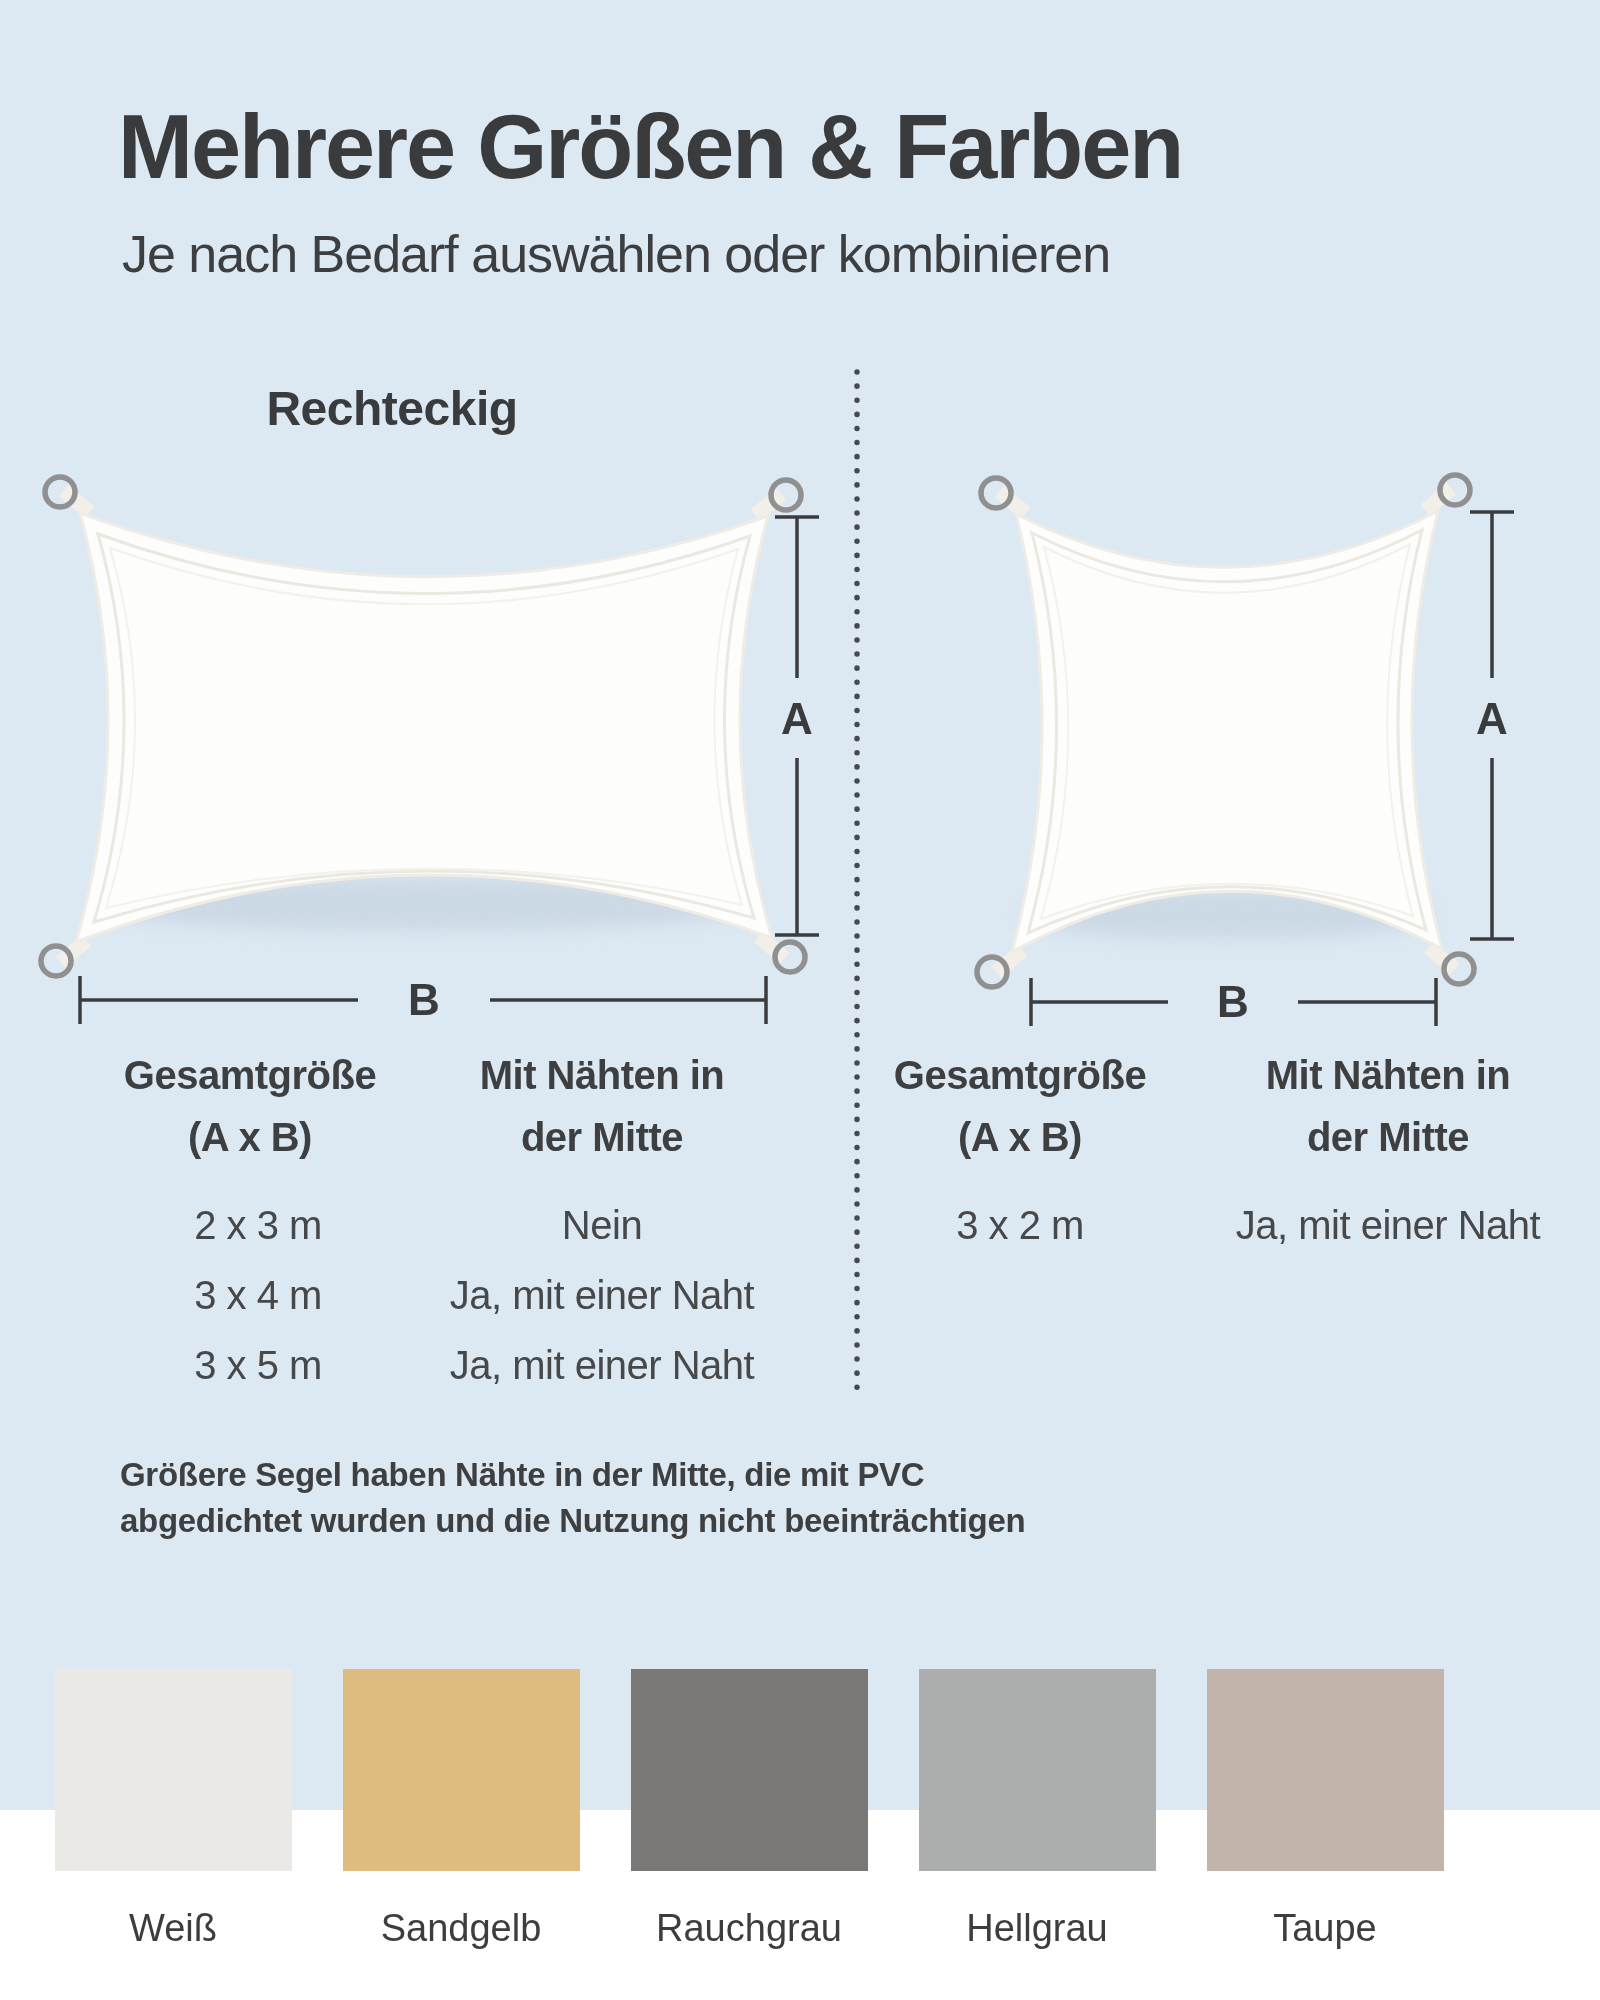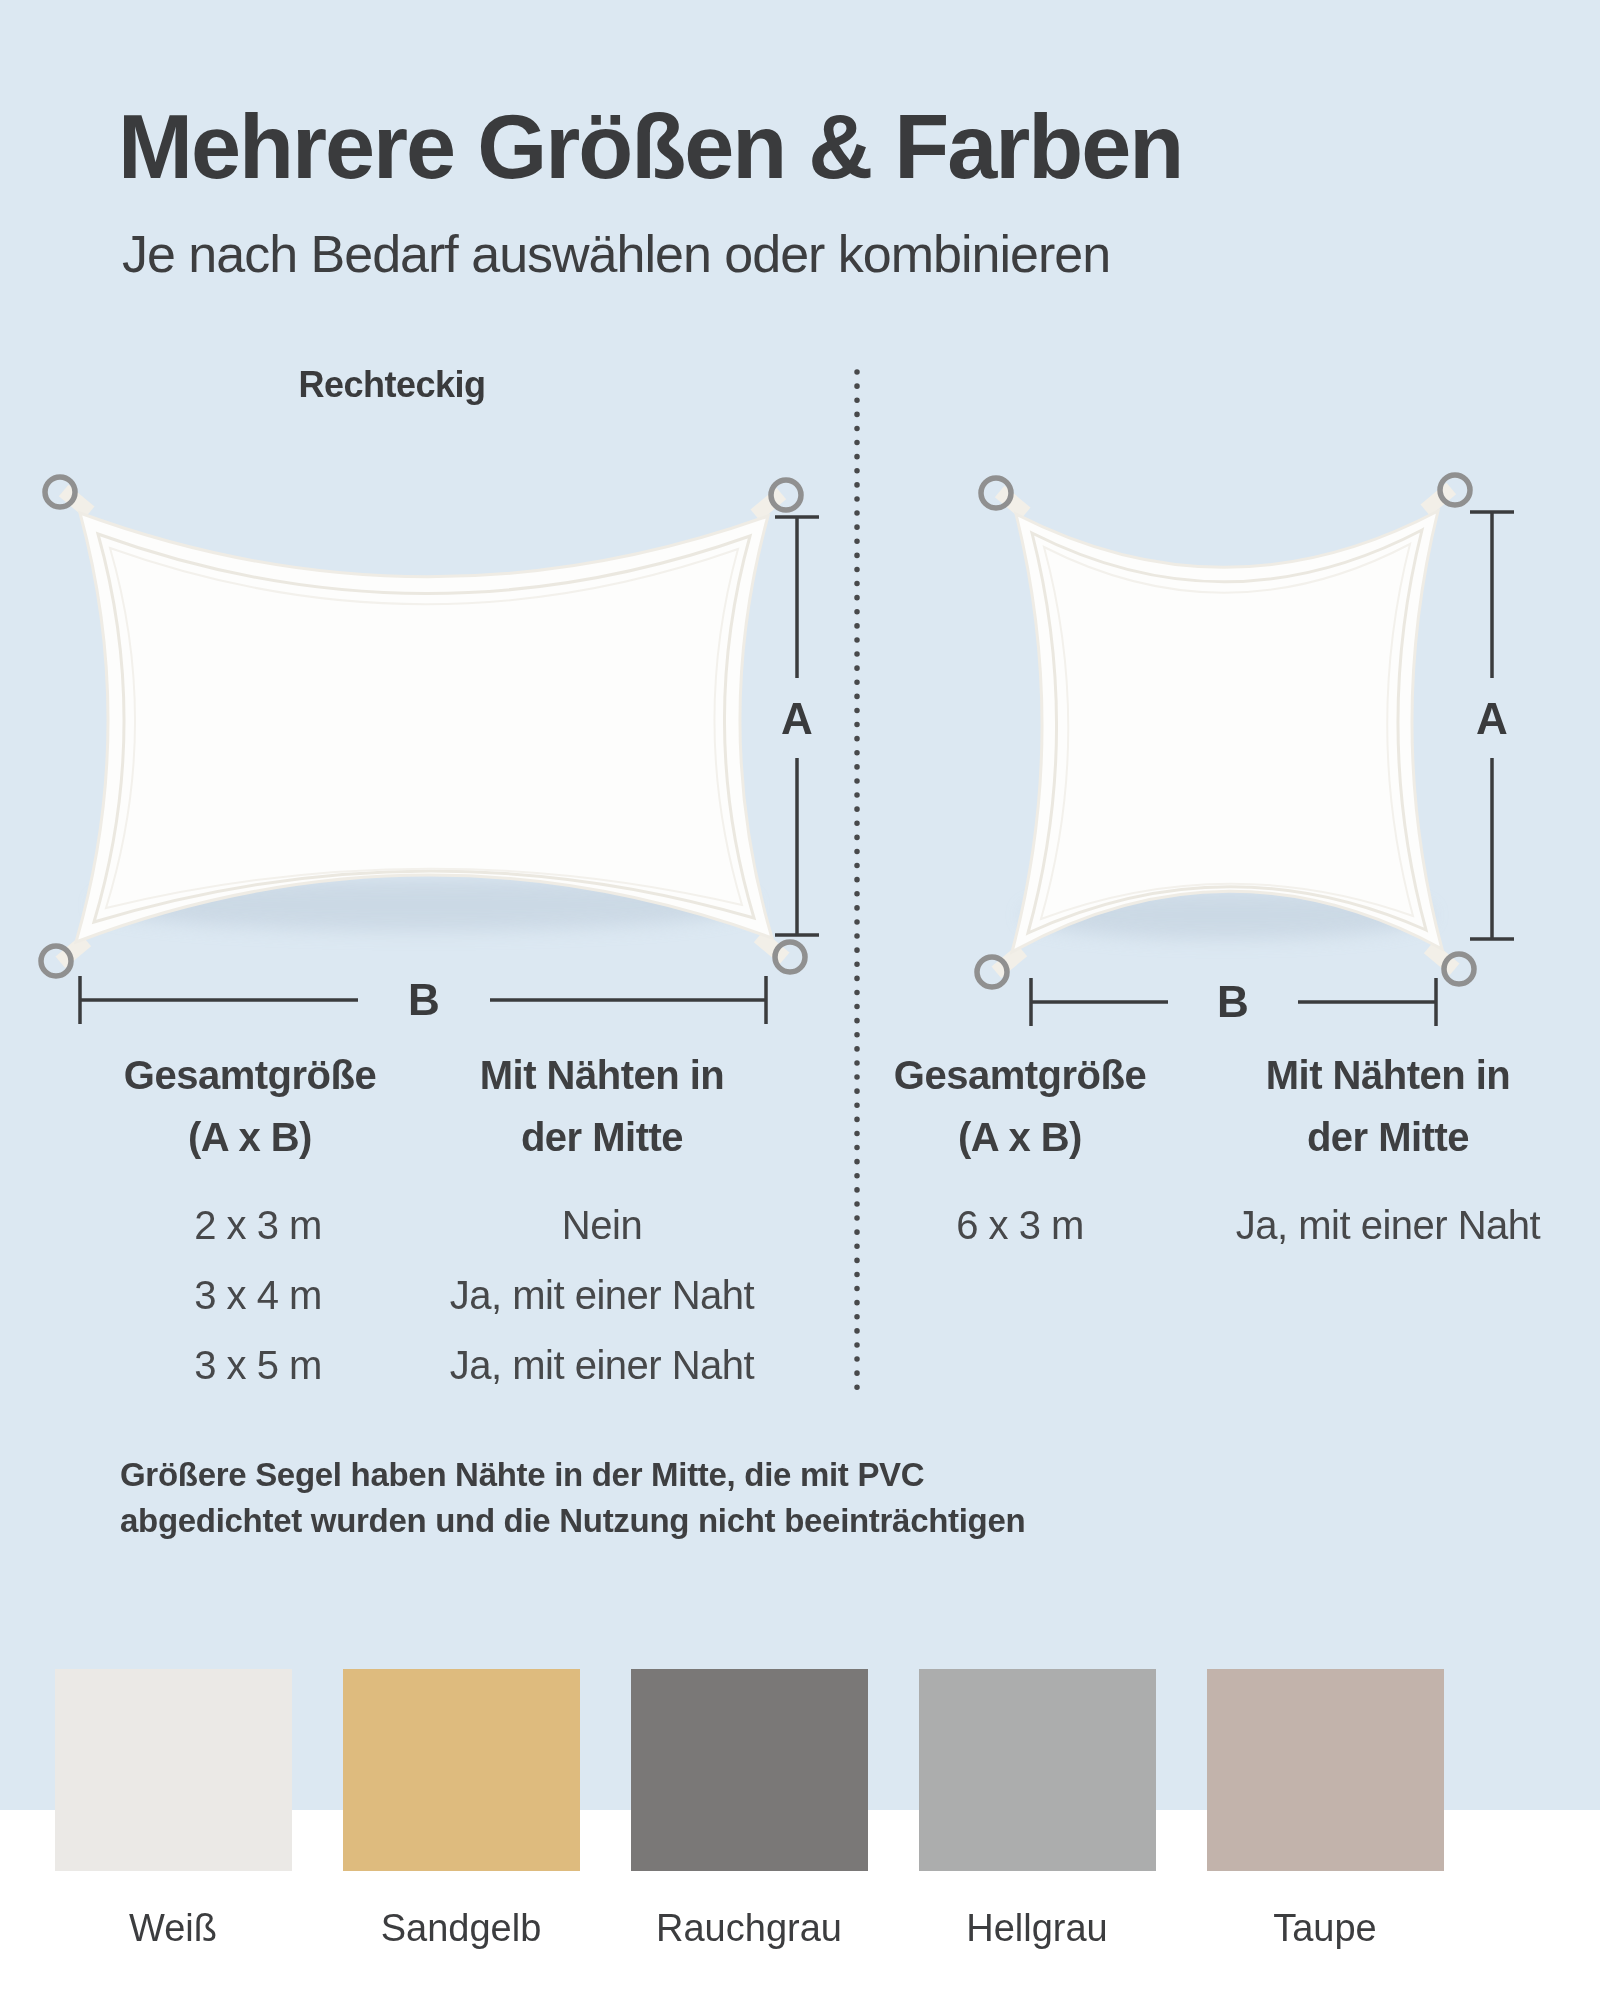--- a/index.html
+++ b/index.html
@@ -16,22 +16,22 @@
     position:absolute; left:118px; top:102px;
     font-size:90px; font-weight:700; color:#3a3b3d;
     letter-spacing:-2px; line-height:1; white-space:nowrap;
   }
   .page-subtitle {
     position:absolute; left:122px; top:226px;
     font-size:52px; font-weight:400; color:#3d3e40;
     letter-spacing:-1px; line-height:1.1; white-space:nowrap;
   }
   .col-heading {
-    position:absolute; top:364px; transform:translateX(-50%);
-    font-size:36px; font-weight:700; color:#3a3b3d; white-space:nowrap;
+    position:absolute; top:381px; transform:translateX(-50%);
+    font-size:48px; font-weight:700; color:#3a3b3d; white-space:nowrap;
     letter-spacing:-0.5px;
   }
   .col-heading.left  { left:392px; }
   .col-heading.right { left:1232px; }
   svg.diagram { position:absolute; left:0; top:0; }
   .tbl-header {
     position:absolute; transform:translateX(-50%); top:1044px;
     font-size:40px; font-weight:700; color:#3e3f41; text-align:center;
     line-height:62px; white-space:nowrap; letter-spacing:-0.5px;
   }
@@ -166,21 +166,21 @@
   <div class="tbl-cell" style="left:602px; top:1340px">Ja, mit einer Naht</div>
 
   <div class="tbl-header" style="left:1020px">
     <div>Gesamtgröße</div>
     <div>(A x B)</div>
   </div>
   <div class="tbl-header" style="left:1388px">
     <div>Mit Nähten in</div>
     <div>der Mitte</div>
   </div>
-  <div class="tbl-cell" style="left:1020px; top:1200px">6 x 3 m</div>
+  <div class="tbl-cell" style="left:1020px; top:1200px">3 x 2 m</div>
   <div class="tbl-cell" style="left:1388px; top:1200px">Ja, mit einer Naht</div>
 
   <div class="note">
     <div>Größere Segel haben Nähte in der Mitte, die mit PVC</div>
     <div>abgedichtet wurden und die Nutzung nicht beeinträchtigen</div>
   </div>
 </div>
 
 <div class="swatch-row">
   <div class="swatch-cell">

